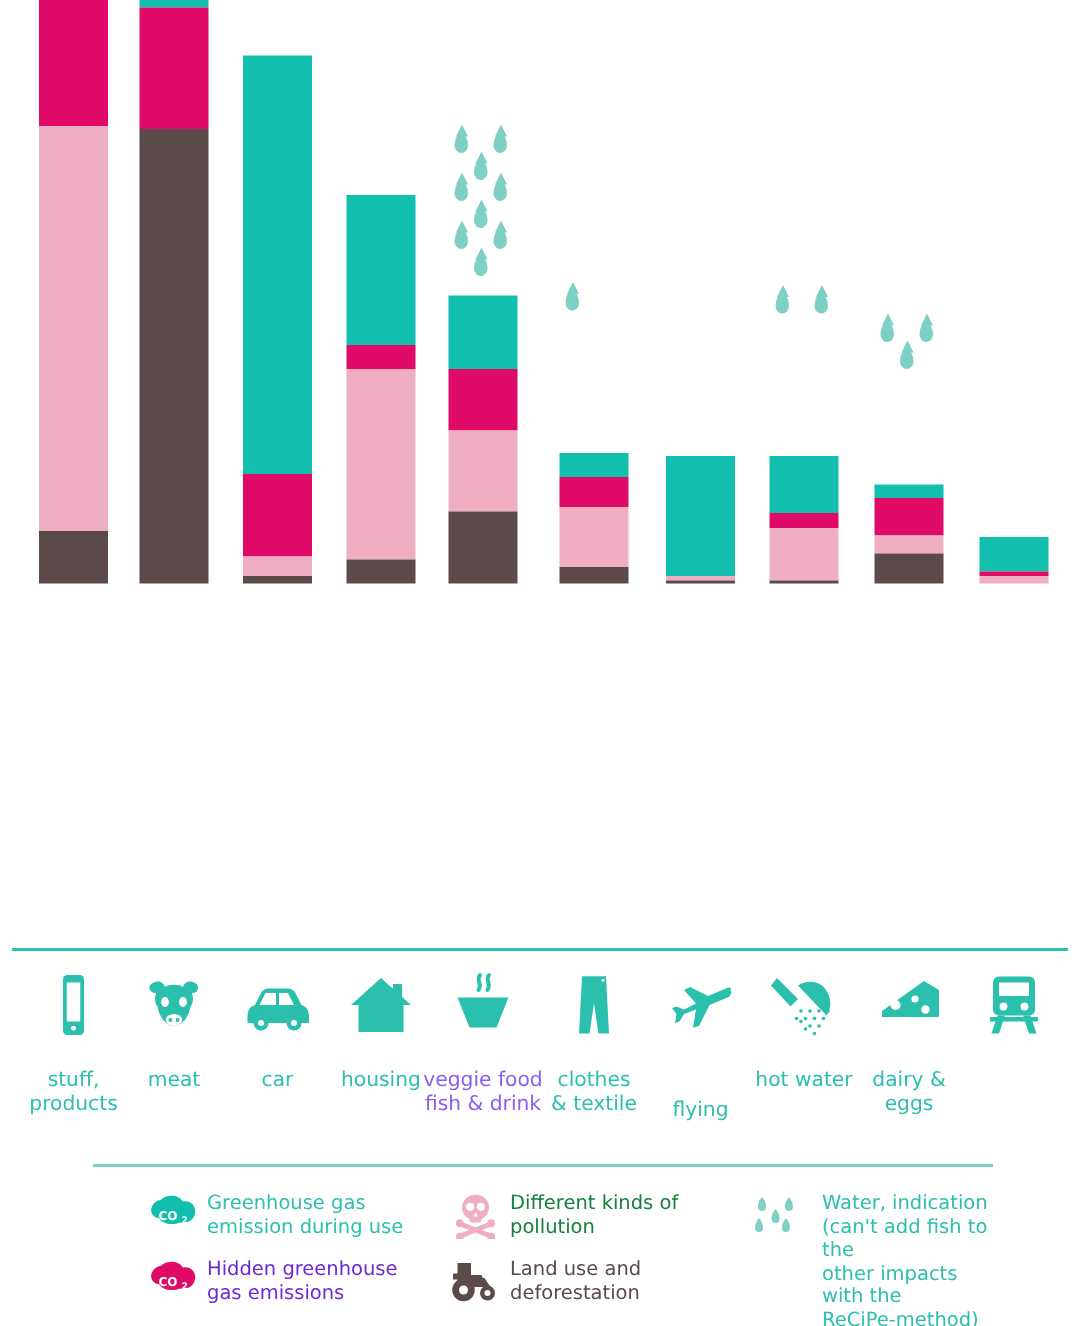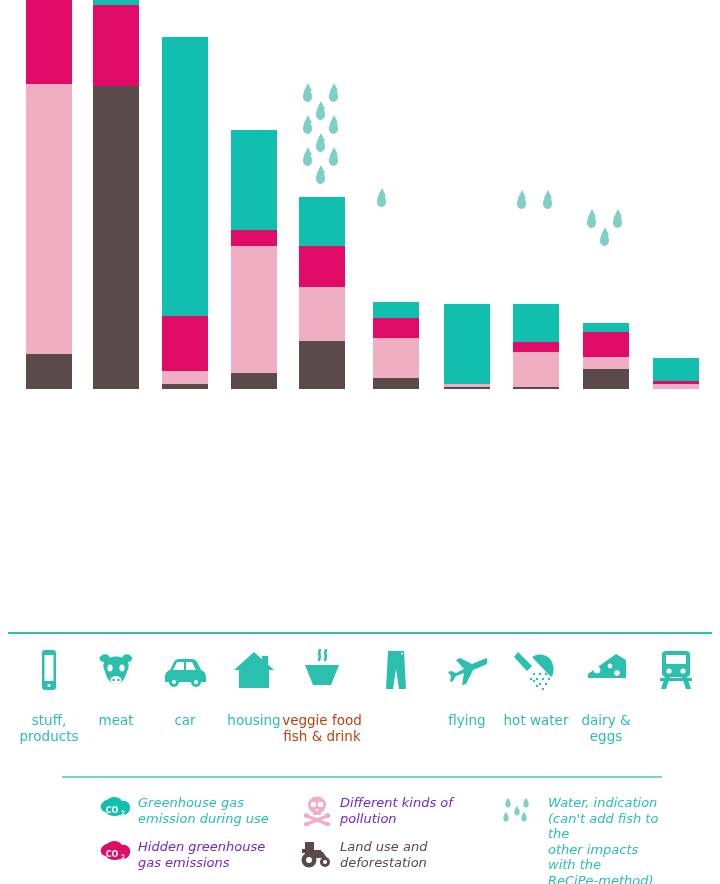--- a/index.html
+++ b/index.html
@@ -32,24 +32,24 @@
 
   .labels-row{position:absolute;left:0;top:712px;width:720px;height:60px;}
   .cat-label{position:absolute;width:86px;text-align:center;
              color:#2bbfae;font-size:13.5px;line-height:16px;
              font-family:"DejaVu Sans", sans-serif;}
 
   .legend{position:absolute;left:62px;top:776px;width:600px;}
   .legend-rule{position:absolute;left:0;top:0;width:600px;height:2px;background:#7ecfc4;}
   .legend-item{position:absolute;display:flex;align-items:flex-start;}
   .legend-ico{width:46px;flex:0 0 46px;display:flex;justify-content:center;padding-top:2px;}
-  .legend-txt{font-size:13px;line-height:15.5px;padding-top:1px;font-style:italic;}
+  .legend-txt{font-size:13px;line-height:15.5px;padding-top:1px;}
   .lt-teal{color:#2bbfae;}
   .lt-mag{color:#6d28d9;}
-  .lt-pink{color:#6d28d9;}
+  .lt-pink{color:#15803d;}
   .lt-brown{color:#5a4a4a;}
   .co2-text{font-size:8px;font-weight:bold;fill:#ffffff;font-family:"DejaVu Sans", sans-serif;}
 </style>
 </head>
 <body>
 
 <div class="chart-area">
   <div id="bars">
       <div class="col" style="left: 26px; bottom: 251px;">
         <div class="bar">
@@ -257,25 +257,29 @@
     </div>
     <div class="cat-label" style="left: 73px; color: rgb(43, 191, 174);">
       <div>meat</div>
     </div>
     <div class="cat-label" style="left: 142px; color: rgb(43, 191, 174);">
       <div>car</div>
     </div>
     <div class="cat-label" style="left: 211px; color: rgb(43, 191, 174);">
       <div>housing</div>
     </div>
-    <div class="cat-label" style="left: 279px; color: #c2410c;">
+    <div class="cat-label" style="left: 279px; color: #8b5cf6;">
       <div>veggie food</div>
       <div>fish &amp; drink</div>
     </div>
-    <div class="cat-label" style="left: 424px; color: rgb(43, 191, 174);">
+    <div class="cat-label" style="left: 353px; color: rgb(43, 191, 174);">
+      <div>clothes</div>
+      <div>&amp; textile</div>
+    </div>
+    <div class="cat-label" style="left: 424px; color: rgb(43, 191, 174); margin-top: 20px;">
       <div>flying</div>
     </div>
     <div class="cat-label" style="left: 493px; color: rgb(43, 191, 174);">
       <div>hot water</div>
     </div>
     <div class="cat-label" style="left: 563px; color: rgb(43, 191, 174);">
       <div>dairy &amp;</div>
       <div>eggs</div>
     </div>
   </div>

